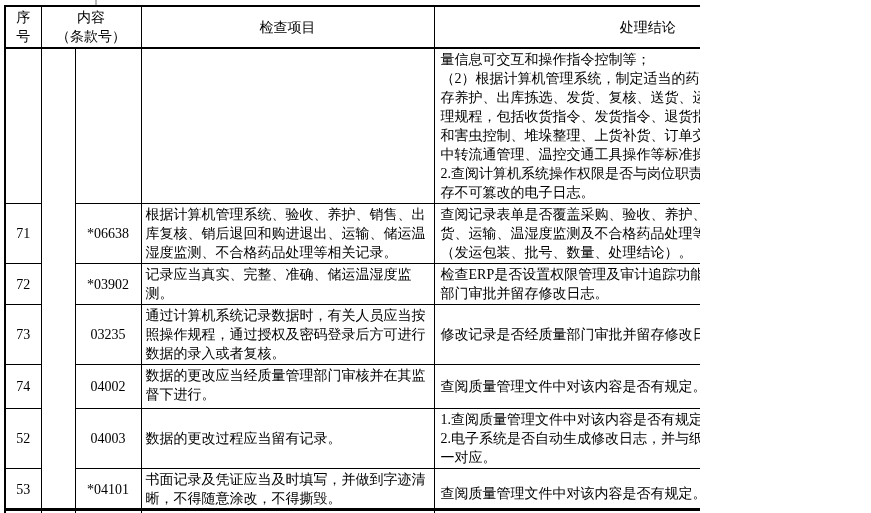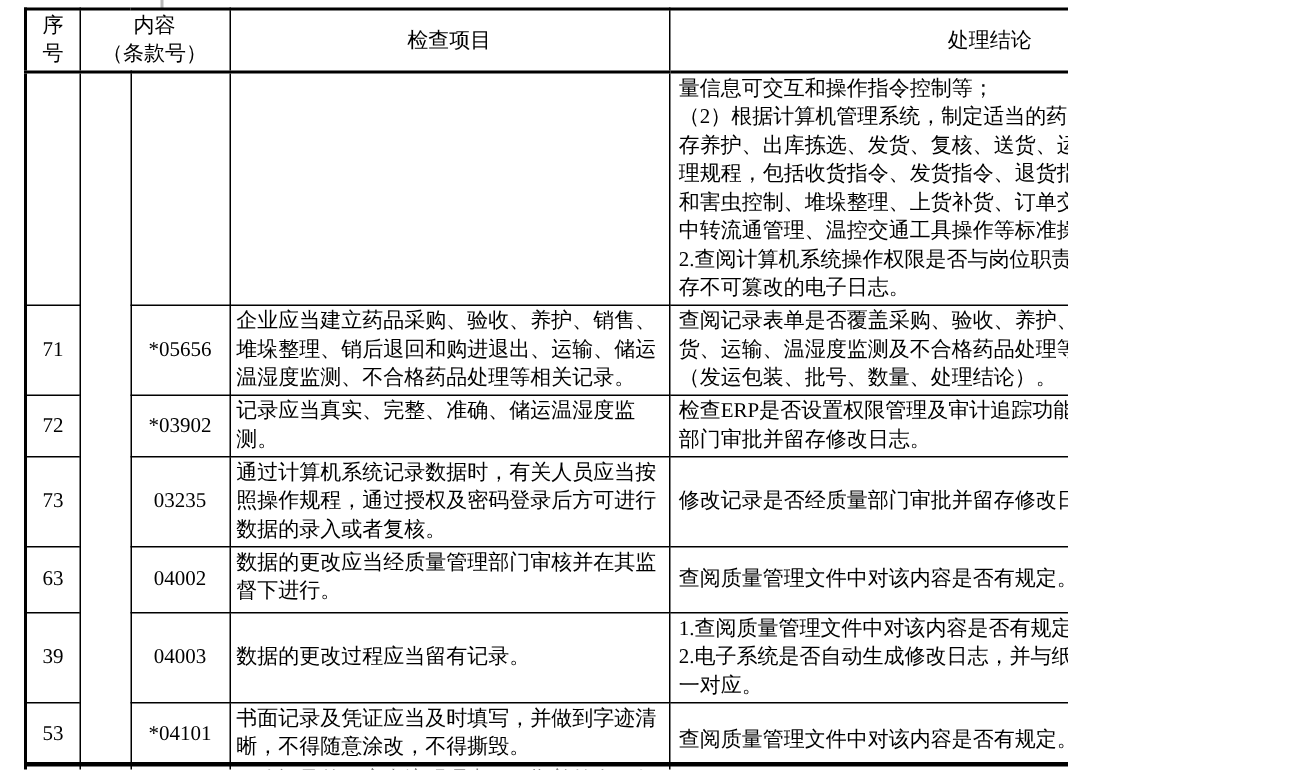--- a/index.html
+++ b/index.html
@@ -2,21 +2,21 @@
 <html><head>
 <meta charset="utf-8">
 <style>
   * { margin: 0; padding: 0; box-sizing: border-box; }
   html, body { background: #ffffff; }
   body {
     width: 871px; height: 513px; overflow: hidden; position: relative;
     font-family: "Liberation Serif", "DejaVu Serif", serif;
     color: #000;
   }
-  .page { position: absolute; left: 12px; top: 0; width: 700px; height: 513px; overflow: hidden; }
+  .page { position: absolute; left: 0; top: 0; width: 700px; height: 513px; overflow: hidden; }
   .top-artifact { position: absolute; left: 95px; top: 0; width: 2px; height: 6px; background: #b8b8b8; }
   table {
     position: absolute; left: 4px; top: 5px;
     border-collapse: collapse; table-layout: fixed;
     width: 857px;
     font-size: 14px; line-height: 19px;
   }
   th, td {
     border: 1px solid #000;
     padding: 1px 4px;
@@ -63,48 +63,48 @@
         <td rowspan="9"></td>
         <td class="c"></td>
         <td class="item"></td>
         <td class="detail pre">量信息可交互和操作指令控制等；
 （2）根据计算机管理系统，制定适当的药品收货、验收、入库、储存养护、出库拣选、发货、复核、送货、运输、退货等物流活动管理规程，包括收货指令、发货指令、退货指令变更控制程序；清洁和害虫控制、堆垛整理、上货补货、订单交付、发运包装、运输及中转流通管理、温控交通工具操作等标准操作规程；
 2.查阅计算机系统操作权限是否与岗位职责匹配，关键操作是否留存不可篡改的电子日志。</td>
       </tr>
 
       <tr style="height:59px">
         <td class="c mid">71</td>
-        <td class="c mid">*05656</td>
-        <td class="item">企业应当建立药品采购、验收、养护、销售、堆垛整理、销后退回和购进退出、运输、储运温湿度监测、不合格药品处理等相关记录。</td>
+        <td class="c mid">*06638</td>
+        <td class="item">根据计算机管理系统、验收、养护、销售、出库复核、销后退回和购进退出、运输、储运温湿度监测、不合格药品处理等相关记录。</td>
         <td class="detail">查阅记录表单是否覆盖采购、验收、养护、销售、出库复核、退货、运输、温湿度监测及不合格药品处理等所有环节，且内容完整（发运包装、批号、数量、处理结论）。</td>
       </tr>
 
       <tr style="height:37px">
         <td class="c mid">72</td>
         <td class="c mid">*03902</td>
         <td class="item mid">记录应当真实、完整、准确、储运温湿度监测。</td>
         <td class="detail mid">检查ERP是否设置权限管理及审计追踪功能，修改记录是否经质量部门审批并留存修改日志。</td>
       </tr>
 
       <tr style="height:55px">
         <td class="c mid">73</td>
         <td class="c mid">03235</td>
         <td class="item">通过计算机系统记录数据时，有关人员应当按照操作规程，通过授权及密码登录后方可进行数据的录入或者复核。</td>
         <td class="detail mid">修改记录是否经质量部门审批并留存修改日志。</td>
       </tr>
 
       <tr style="height:44px">
-        <td class="c mid">63</td>
+        <td class="c mid">74</td>
         <td class="c mid">04002</td>
         <td class="item">数据的更改应当经质量管理部门审核并在其监督下进行。</td>
         <td class="detail mid">查阅质量管理文件中对该内容是否有规定。</td>
       </tr>
 
       <tr style="height:57px">
-        <td class="c mid">39</td>
+        <td class="c mid">52</td>
         <td class="c mid">04003</td>
         <td class="item mid">数据的更改过程应当留有记录。</td>
         <td class="detail pre">1.查阅质量管理文件中对该内容是否有规定。
 2.电子系统是否自动生成修改日志，并与纸质审批记录（如有）一一对应。</td>
       </tr>
 
       <tr style="height:40px">
         <td class="c mid">53</td>
         <td class="c mid">*04101</td>
         <td class="item">书面记录及凭证应当及时填写，并做到字迹清晰，不得随意涂改，不得撕毁。</td>

